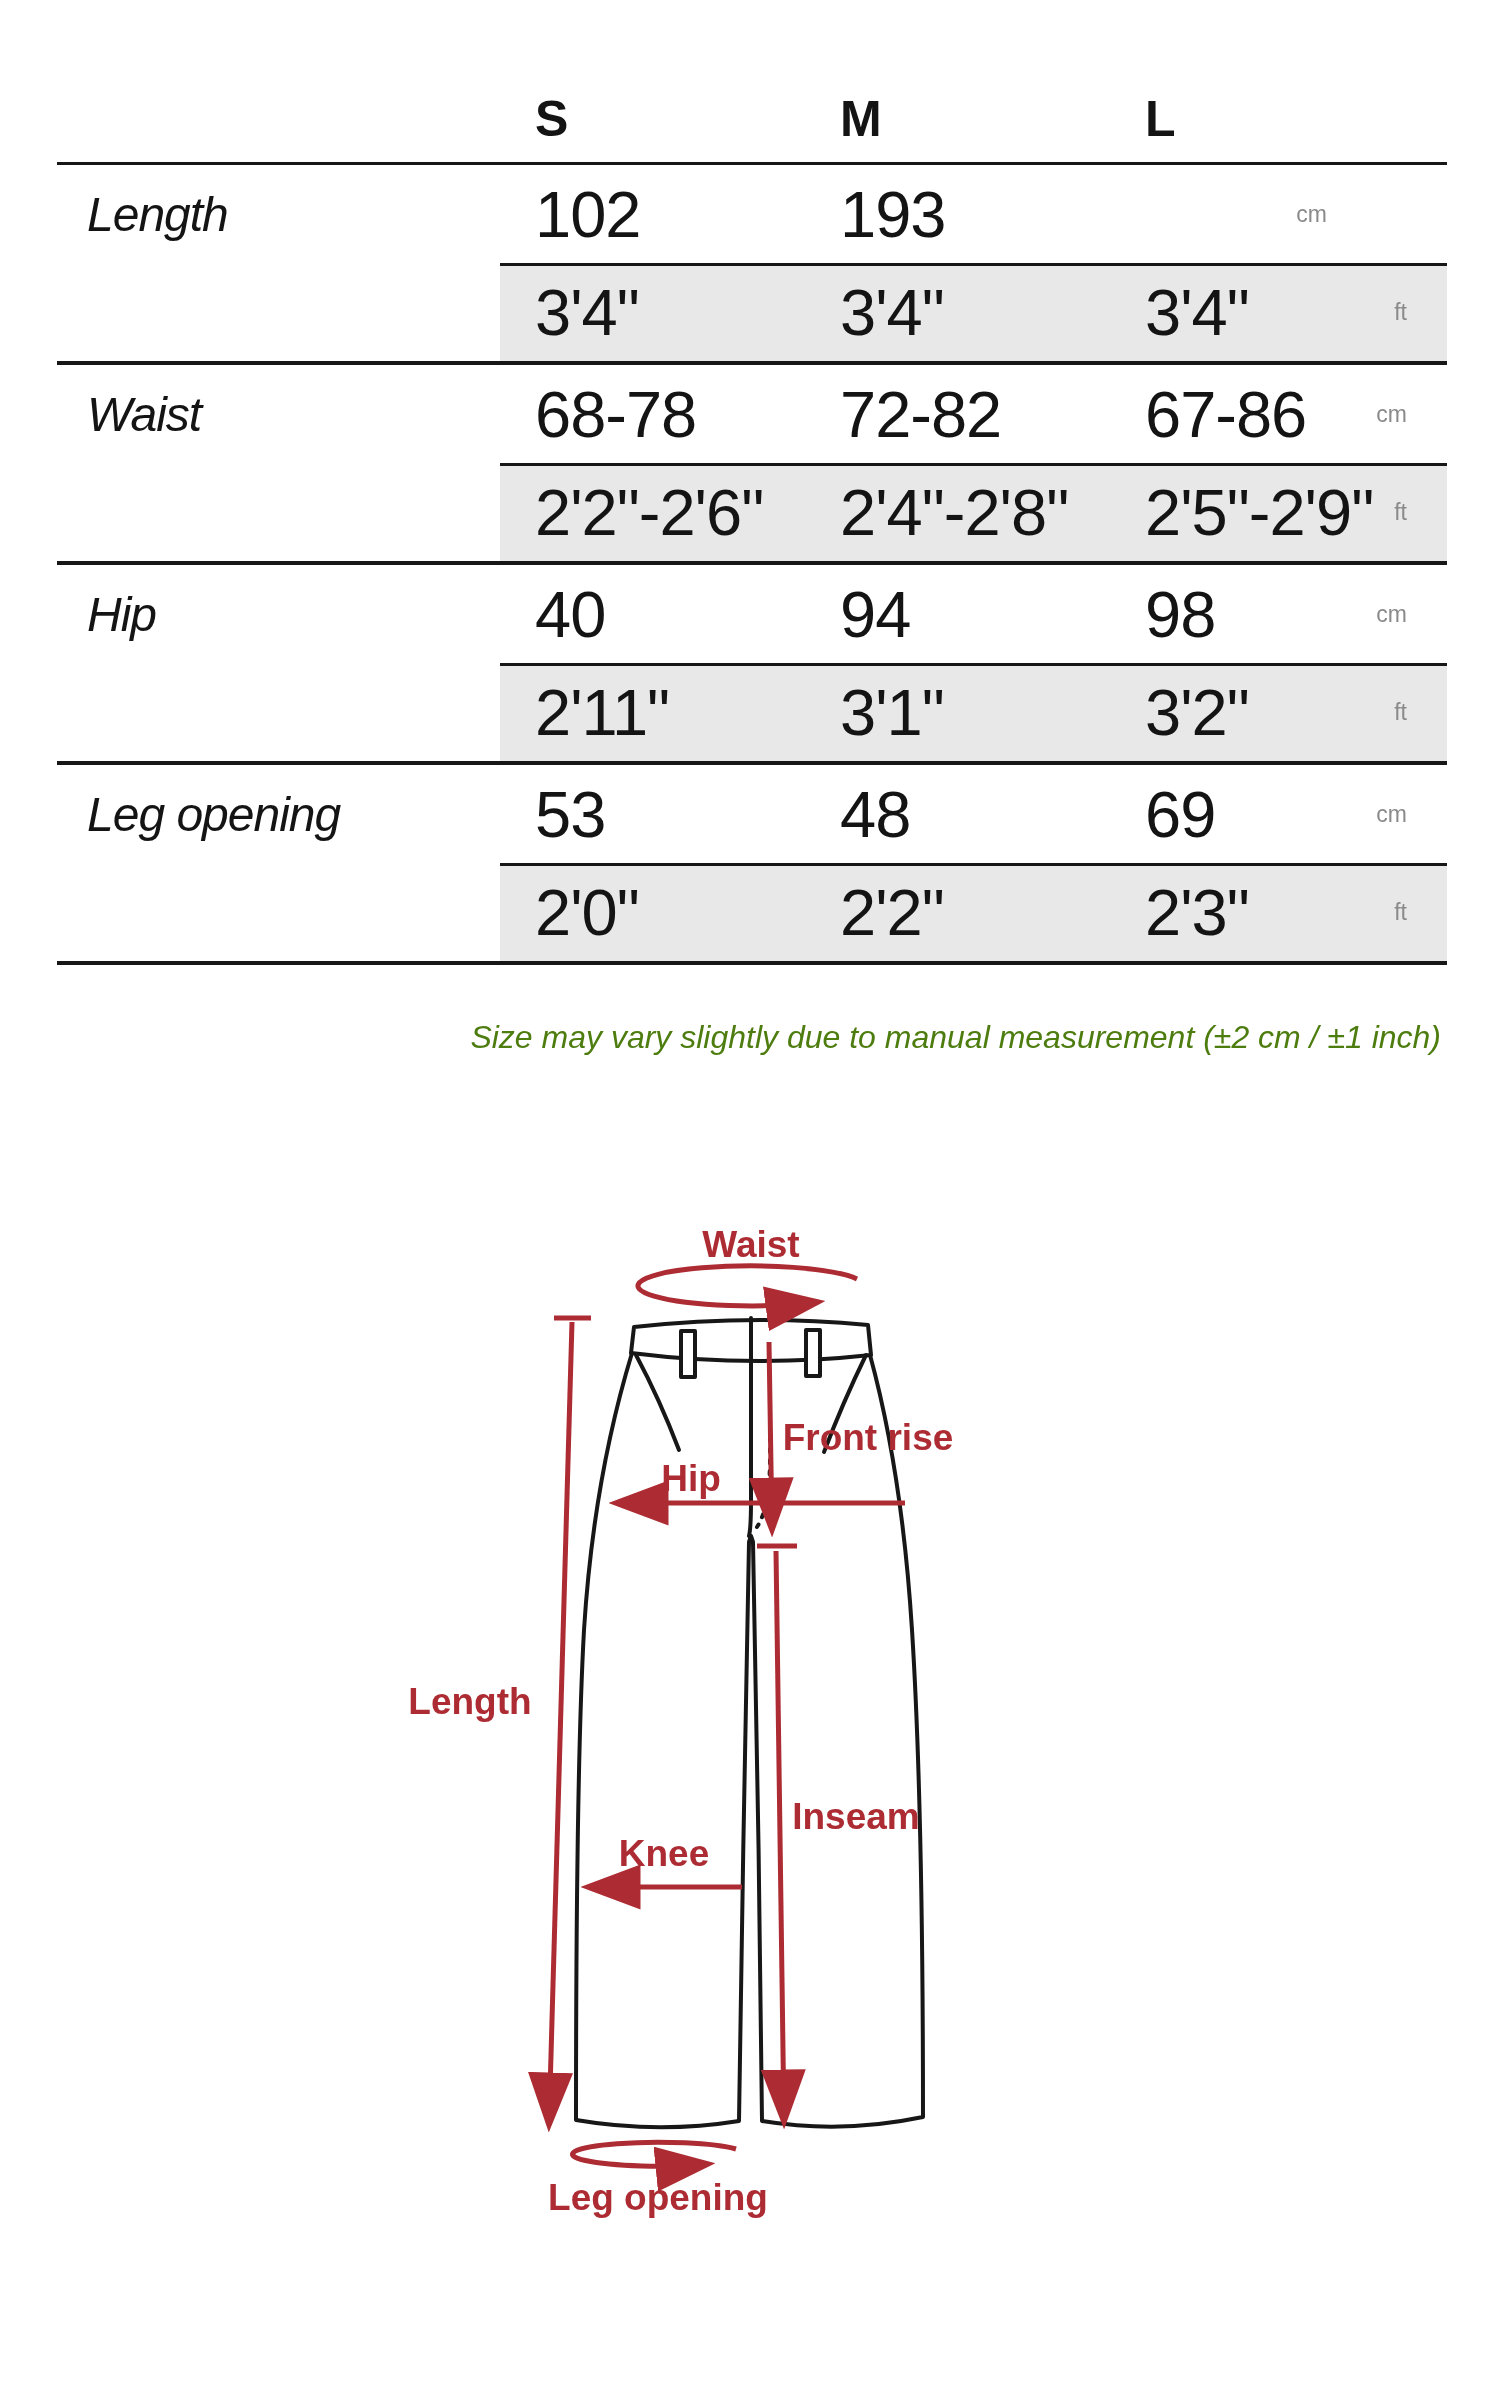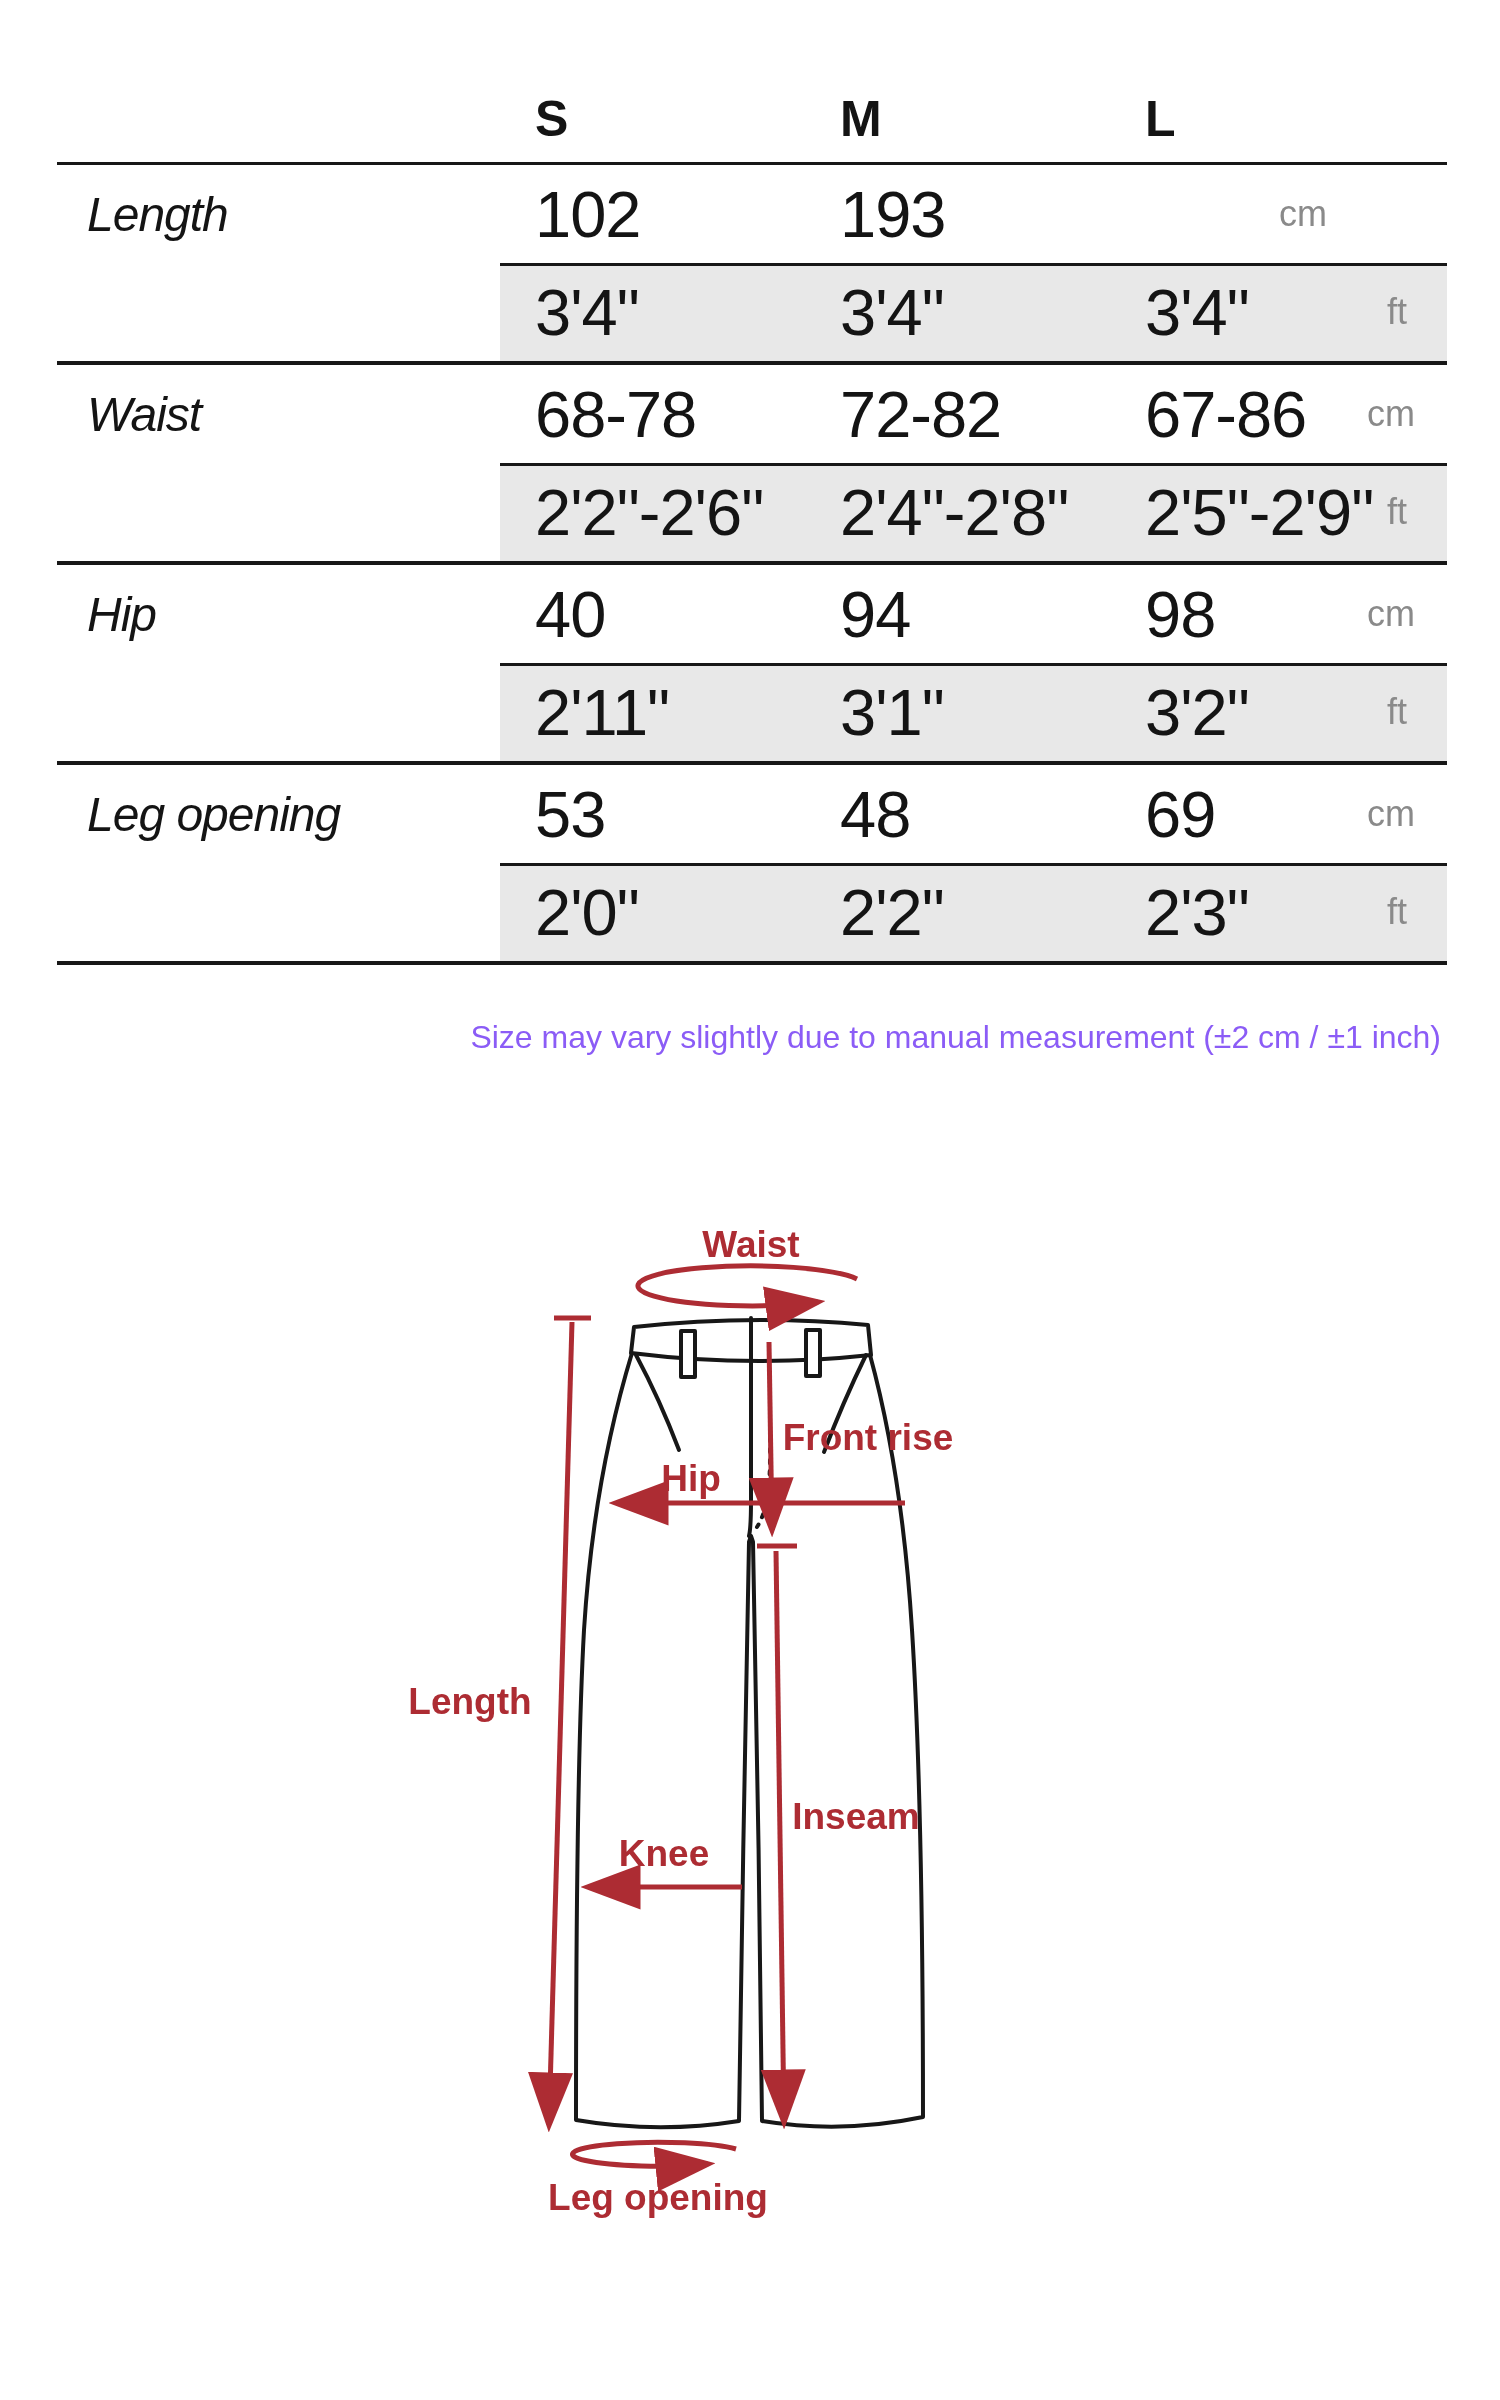--- a/index.html
+++ b/index.html
@@ -8,25 +8,25 @@
 
   
   .size-table{position:absolute;left:57px;top:40px;width:1390px;}
   .grid-row{display:grid;grid-template-columns:478px 305px 305px 222px 1fr;align-items:center;}
   .thead{height:122px;align-items:end;border-bottom:3px solid #171717;}
   .thead .sz{font-weight:bold;font-size:50px;line-height:1;padding-bottom:18px;letter-spacing:-1px;}
   .sec{border-bottom:4px solid #171717;}
   .trow{height:98px;}
   .cell-label{font-style:italic;font-size:48px;padding-left:30px;letter-spacing:-1px;white-space:nowrap;}
   .cell-val{font-size:65px;letter-spacing:-1px;white-space:nowrap;}
-  .cell-unit{text-align:right;padding-right:40px;font-size:36px;color:#8a8a8a;}
+  .cell-unit{text-align:right;padding-right:40px;font-size:23px;color:#8a8a8a;}
   .ft-row{position:relative;background:linear-gradient(to right,#ffffff 443px,#e8e8e8 443px);}
   .ft-row::before{content:"";position:absolute;left:443px;right:0;top:0;height:3px;background:#171717;}
   .note{position:absolute;left:0;top:945px;width:1384px;text-align:right;
-        font-size:32px;line-height:40px;color:#8b5cf6;}
+        font-style:italic;font-size:32px;line-height:40px;color:#4d7c0f;}
 
   
   .diagram{position:absolute;left:0;top:1200px;width:1500px;height:1200px;}
   .pants{stroke:#171717;stroke-width:4;fill:none;stroke-linejoin:round;stroke-linecap:round;}
   .pants-fill{fill:#ffffff;}
   .redline{stroke:#ad2c33;stroke-width:5;fill:none;stroke-linecap:butt;}
   .redlabel{fill:#ad2c33;font-weight:bold;font-size:37px;text-anchor:middle;letter-spacing:0px;}
 </style>
 </head>
 <body>

